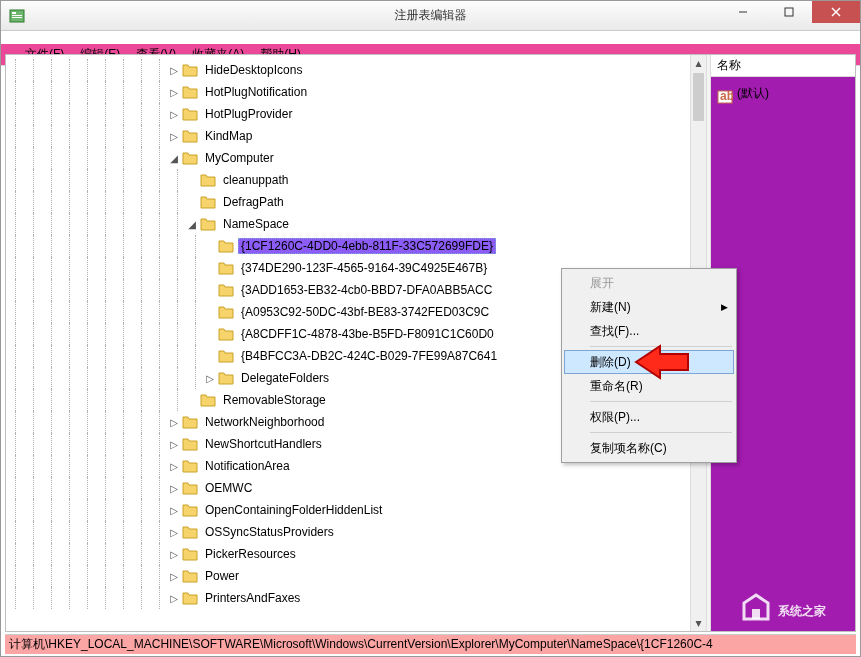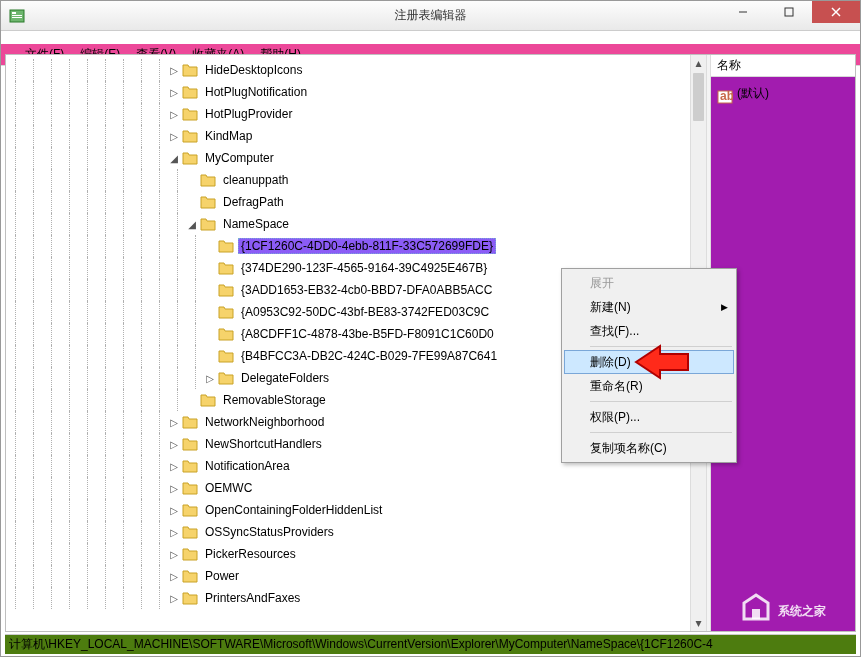--- a/index.html
+++ b/index.html
@@ -31,21 +31,21 @@
 .vscroll { position: absolute; right: 0; top: 0; bottom: 0; width: 16px; background: #f0f0f0; border-left: 1px solid #ddd; }
 .vscroll .arrow { height: 16px; display: flex; align-items: center; justify-content: center; color: #555; }
 .vscroll .thumb { position: absolute; left: 2px; right: 2px; top: 18px; height: 48px; background: #cdcdcd; border-radius: 1px; }
 
 .splitter { width: 5px; background: #f4f4f4; cursor: col-resize; border-left:1px solid #ddd; border-right:1px solid #ddd;}
 .right-pane { flex: 1; background: #a21caf; position: relative; }
 .right-header { height: 22px; background: #fff; border-bottom: 1px solid #d8d8d8; display: flex; align-items: center; padding-left: 6px; }
 .value-row { display: flex; align-items: center; padding: 4px 6px; gap: 4px; }
 .ab-icon { width:16px; height:16px;margin-top:8px; }
 
-.statusbar { position: absolute; left: 4px; right: 4px; bottom: 2px; height: 20px; background: #4d7c0f; border-top: 1px solid #ccc; display: flex; align-items: center; padding: 0 4px; white-space: nowrap; overflow: hidden; }
+.statusbar { position: absolute; left: 4px; right: 4px; bottom: 2px; height: 20px; background: #fca5a5; border-top: 1px solid #ccc; display: flex; align-items: center; padding: 0 4px; white-space: nowrap; overflow: hidden; }
 
 .context-menu { position: absolute; left: 540px; top: 267px; width: 176px; background: #f0f0f0; border: 1px solid #a0a0a0; box-shadow: 2px 2px 4px rgba(0,0,0,0.25); z-index: 50; padding: 2px; margin-left: 20px; }
 .ctx-item { display:flex; align-items:center; height: 24px; padding: 0 20px 0 26px; position:relative; }
 .ctx-item.disabled { color: #999; }
 .ctx-item.highlight { background: #cde8ff; border:1px solid #7aa7d8; padding: 0 7px 0 25px; }
 .ctx-item .sub-arrow { position:absolute; right:6px; font-size:9px; }
 .ctx-sep { height: 1px; background: #d0d0d0; margin: 3px 2px 3px 26px; }
 
 .red-arrow { position: absolute; left: 633px; top: 343px; z-index: 60; }
 

